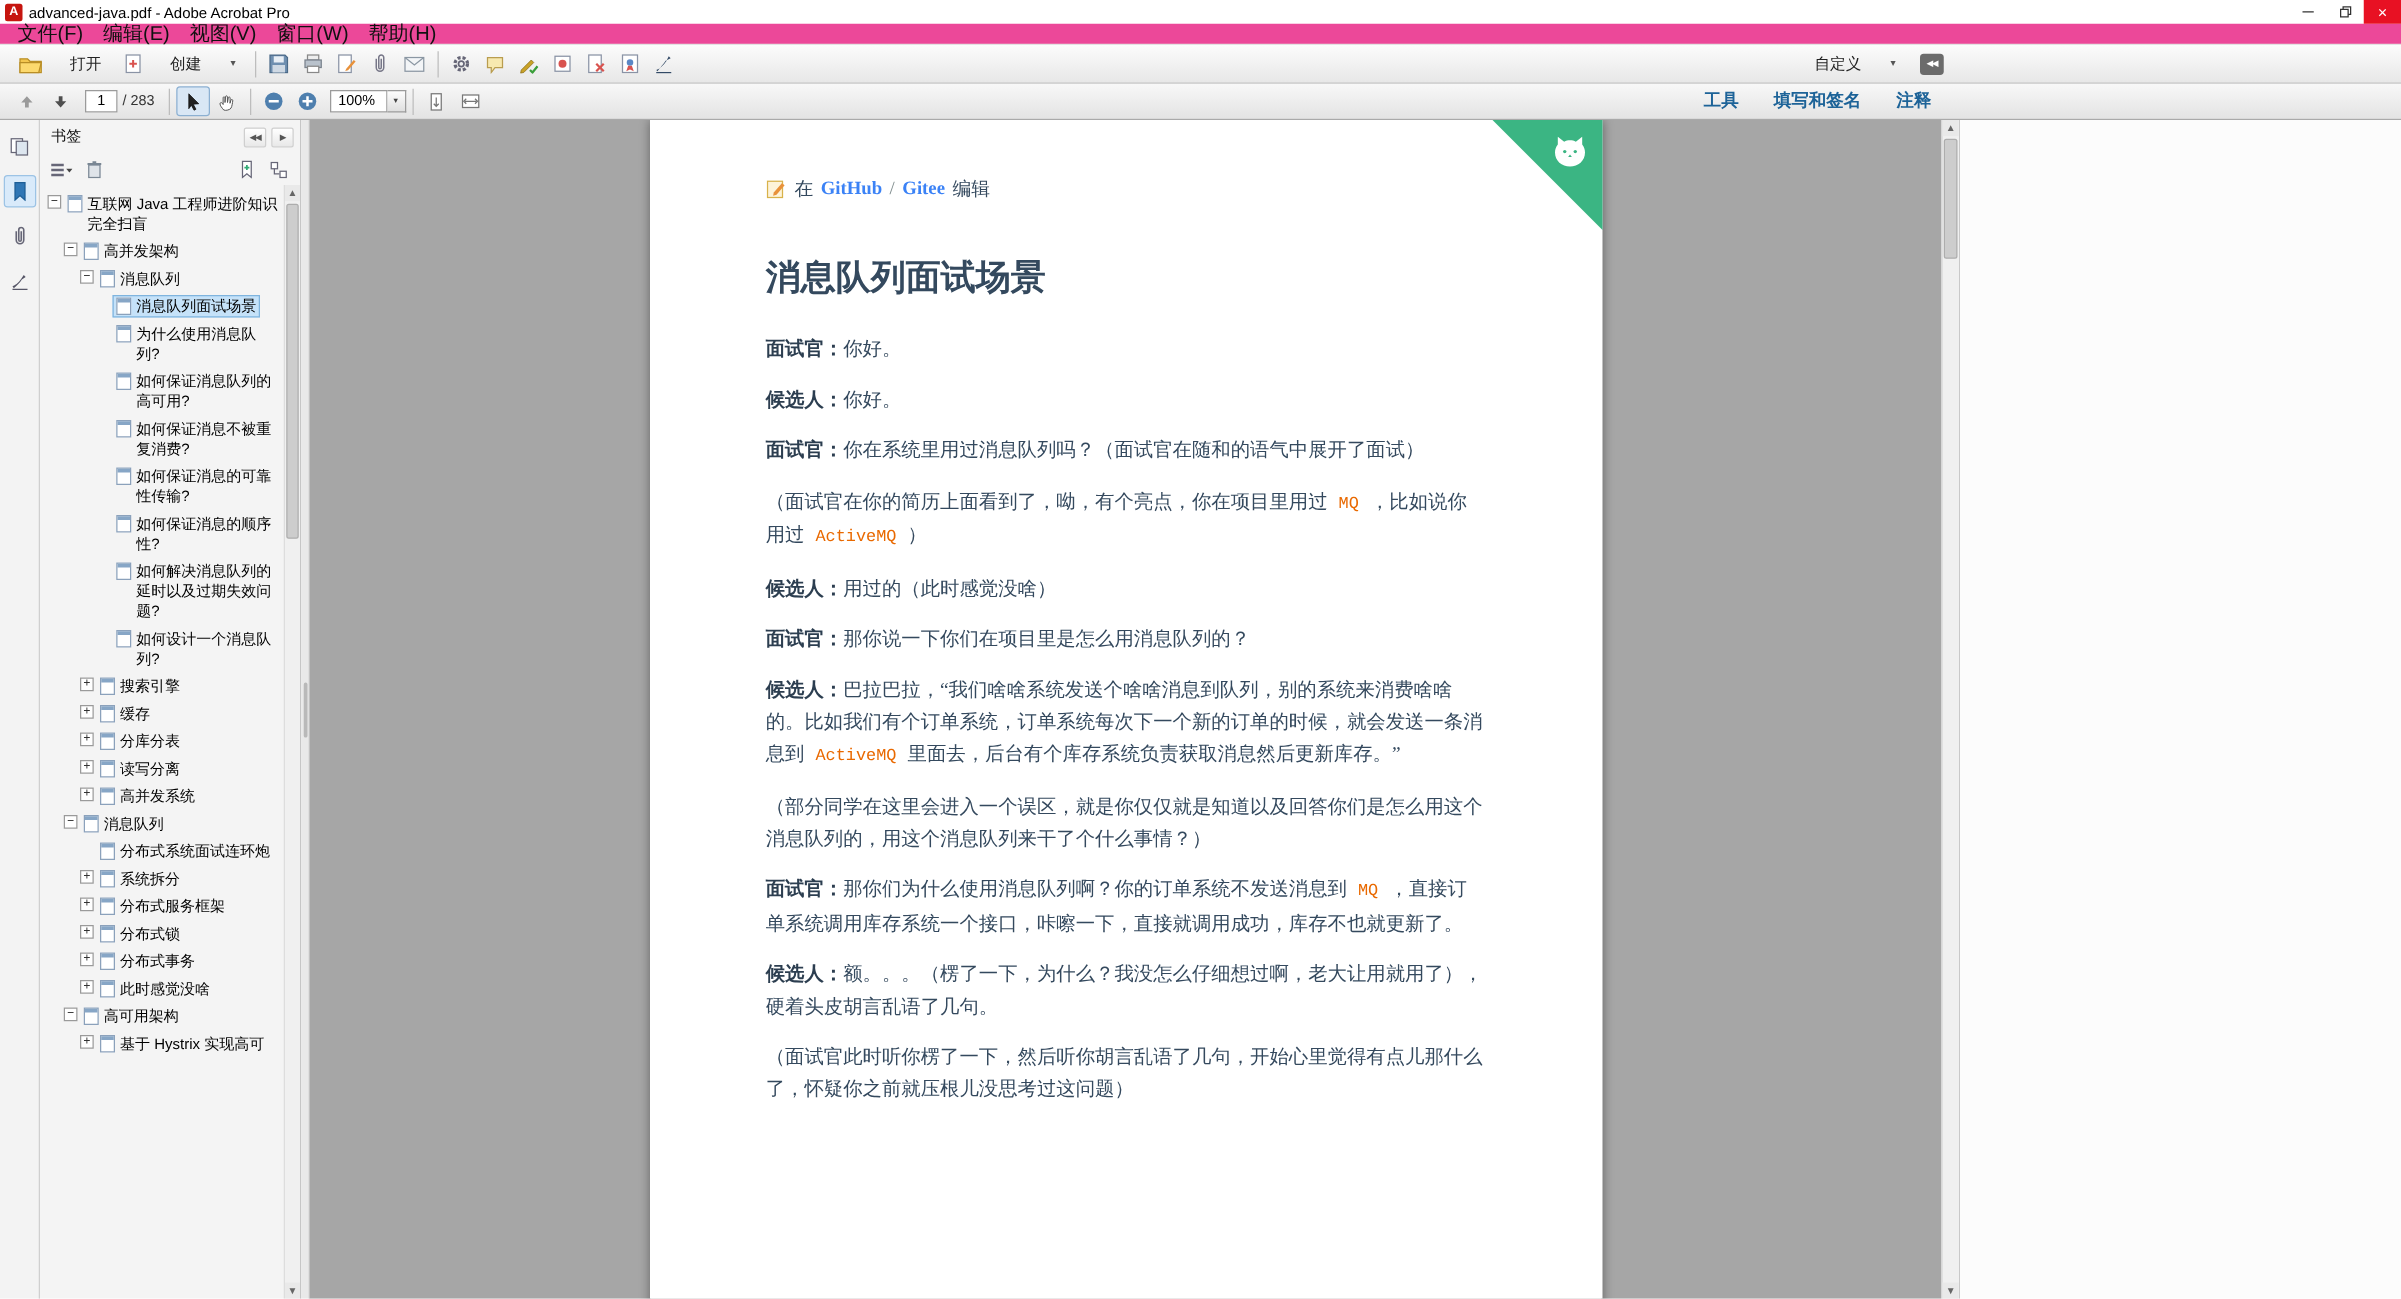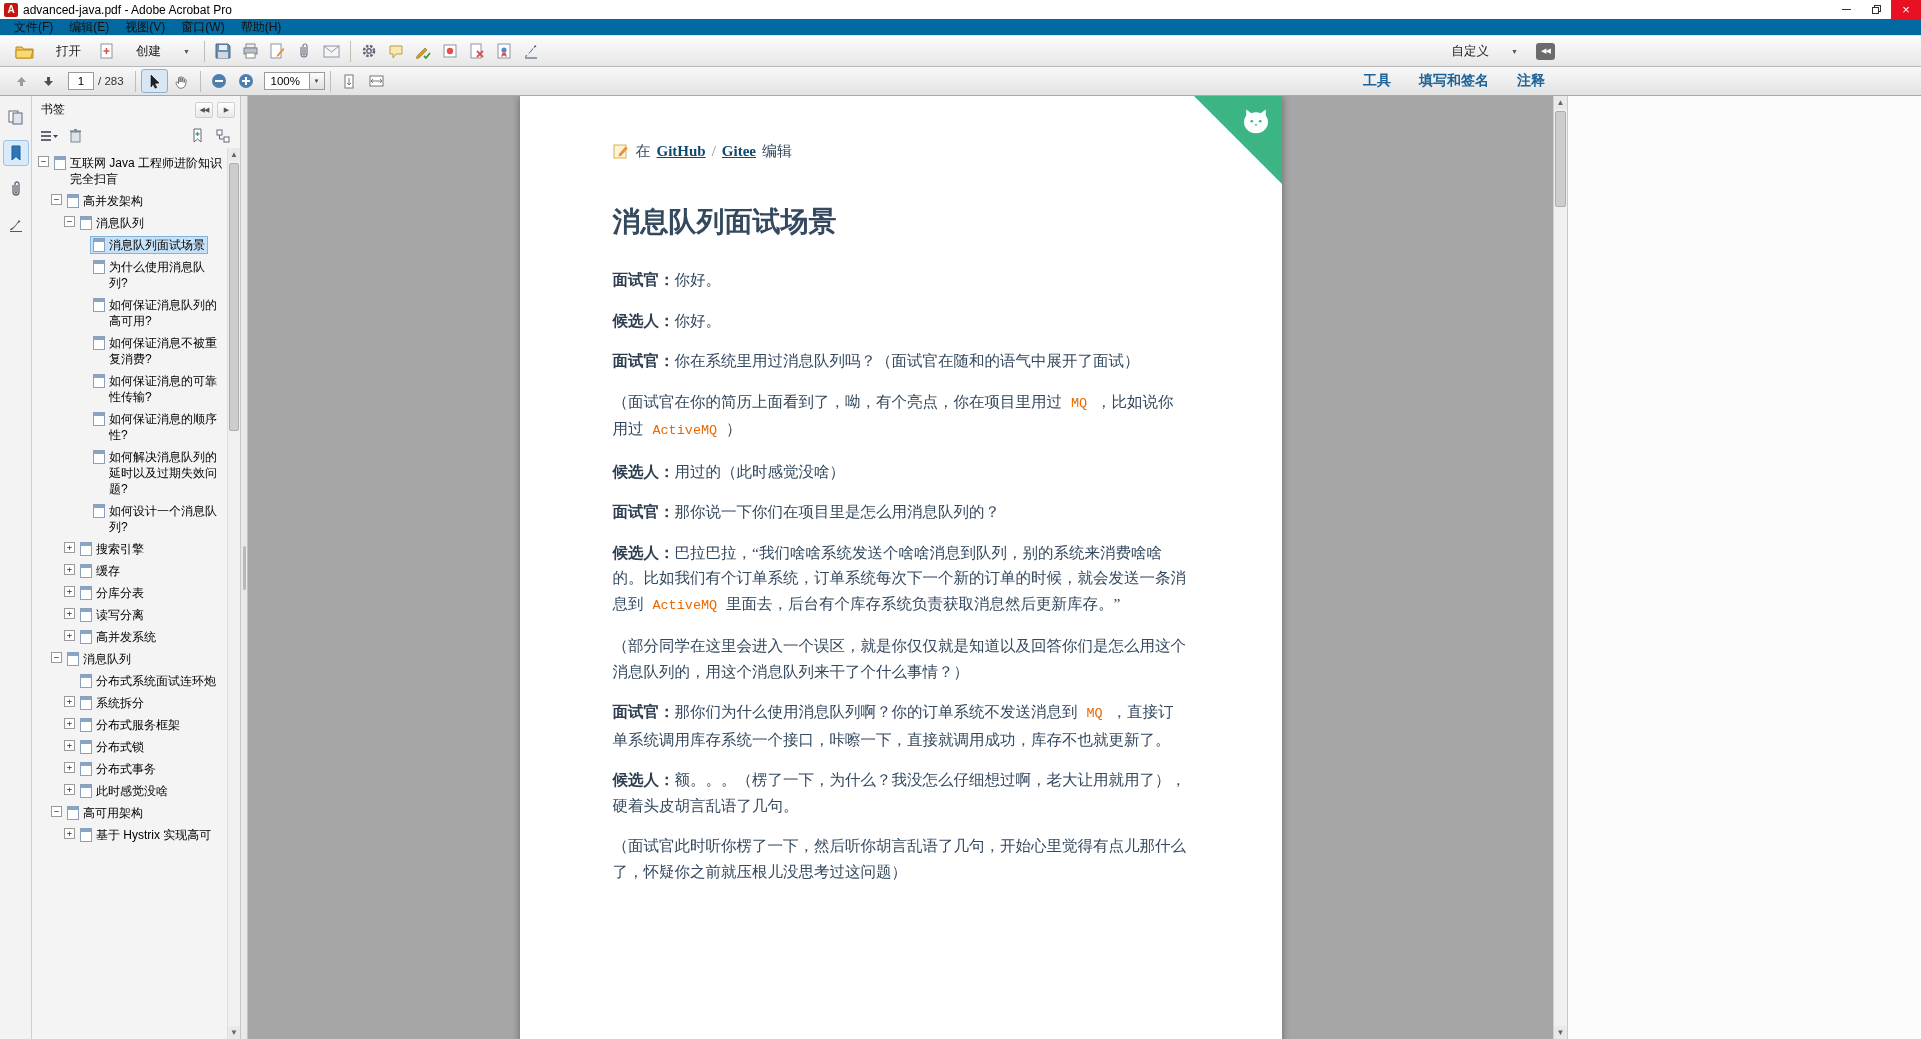--- a/index.html
+++ b/index.html
@@ -7,21 +7,21 @@
 
   
   .titlebar { height:19px; background:#fff; display:flex; align-items:center; padding-left:4px; font-size:12px; color:#000; }
   .app-ico { width:14px; height:14px; background:#c6150f; color:#fff; font-size:10px; font-weight:bold; display:flex; align-items:center; justify-content:center; border-radius:2px; margin-right:5px; }
   .win-controls { margin-left:auto; display:flex; height:19px; }
   .win-btn { width:30px; height:19px; display:flex; align-items:center; justify-content:center; color:#333; font-size:12px; }
   .win-btn .bar { width:9px; height:1px; background:#333; display:block; }
   .win-btn.close { background:#e81123; color:#fff; font-size:13px; }
 
   
-  .menubar { height:17px; background:#0369a1; display:flex; align-items:center; padding-left:6px; font-size:12px; color:#111; border-bottom:1px solid #e3e3e3; }
+  .menubar { height:17px; background:#ec4899; display:flex; align-items:center; padding-left:6px; font-size:16px; color:#111; border-bottom:1px solid #e3e3e3; }
   .menu-item { padding:0 8px; }
 
   
   .toolbar1 { height:31px; background:linear-gradient(#fcfcfc,#e7e7e7); border-bottom:1px solid #b7b7b7; display:flex; align-items:center; padding:0 6px; }
   .toolbar2 { height:29px; background:linear-gradient(#f8f8f8,#e3e3e3); border-bottom:1px solid #a9a9a9; display:flex; align-items:center; padding:0 8px; }
   .tb-btn { display:flex; align-items:center; gap:22px; padding:3px 9px; font-size:12.5px; color:#222; border-radius:3px; }
   .tb-icon-btn { width:27px; height:24px; display:flex; align-items:center; justify-content:center; border-radius:3px; border:1px solid transparent; }
   .tb-icon-btn.pressed { background:#d9e7f5; border-color:#8cb0d2; }
   .tb-sep { width:1px; height:21px; background:#bdbdbd; margin:0 5px; }
   .chev { font-size:7px; color:#555; }
@@ -63,21 +63,21 @@
   .scr-thumb { position:absolute; left:1px; right:1px; background:#cdcdcd; border:1px solid #adadad; border-radius:2px; }
 
   .divider { width:7px; background:#e9e9e9; border-right:1px solid #c2c2c2; position:relative; }
   .grip { position:absolute; top:calc(50% - 22px); left:2px; width:3px; height:44px; background:#b9b9b9; border-radius:2px; }
 
   .docarea { flex:1; background:#a6a6a6; position:relative; overflow:hidden; }
   .pdf-page { position:absolute; left:50%; transform:translateX(-50%); top:0; width:762px; height:1500px; background:#fff; box-shadow:0 0 8px rgba(0,0,0,.4); padding:46px 93px 0 93px; font-family:"Liberation Serif",serif; }
   .ribbon { position:absolute; top:0; right:0; width:0; height:0; border-top:88px solid #3bb583; border-left:88px solid transparent; }
   .ribbon-cat { position:absolute; top:8px; right:8px; }
   .edit-line { display:flex; align-items:center; gap:6px; font-size:15px; color:#34495e; }
-  .edit-link { color:#0c4a6e; font-weight:bold; text-decoration:underline; }
+  .edit-link { color:#3b82f6; font-weight:bold; }
   .edit-sep { color:#7f8c8d; }
   .doc-title { font-size:28px; font-weight:700; color:#34495e; margin:42px 0 26px 0; }
   .doc-p { font-size:15.5px; line-height:25.5px; color:#34495e; margin:15px 0; }
   .seg-bold { font-weight:700; color:#2c3e50; }
   .seg-code { font-family:"Liberation Mono",monospace; color:#e96900; font-size:13.5px; padding:0 5px; }
 
   .doc-scroll { width:14px; background:#f0f0f0; border-left:1px solid #cfcfcf; position:relative; font-size:8px; color:#666; }
   .toolpane { width:354px; background:#fcfcfc; border-left:1px solid #c9c9c9; }
 
   svg { display:block; }

